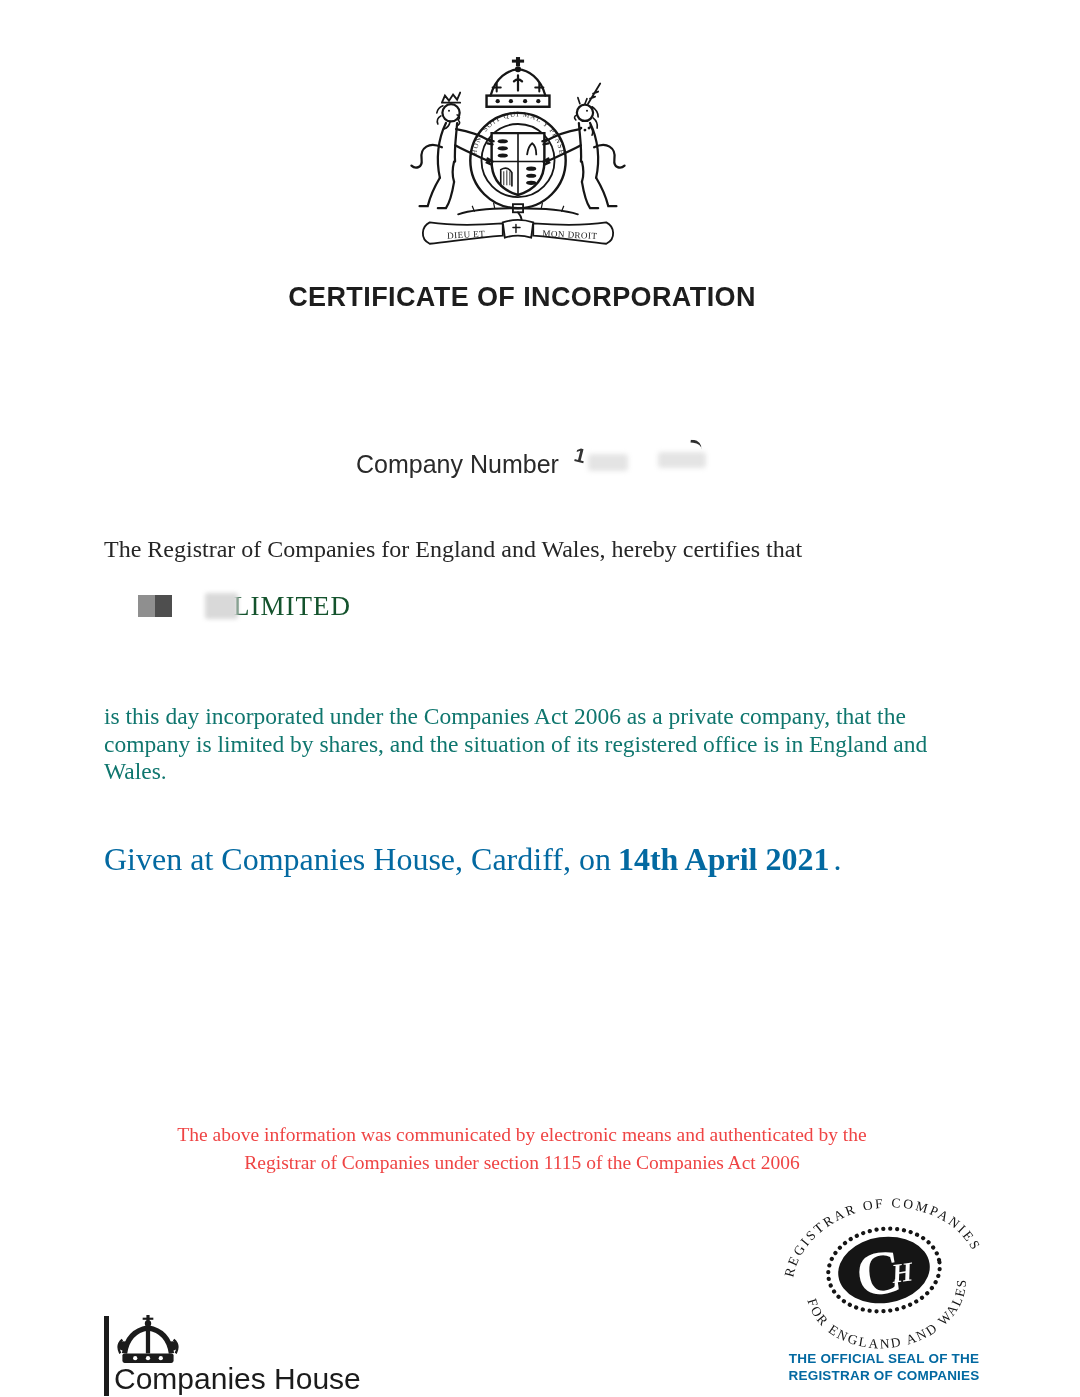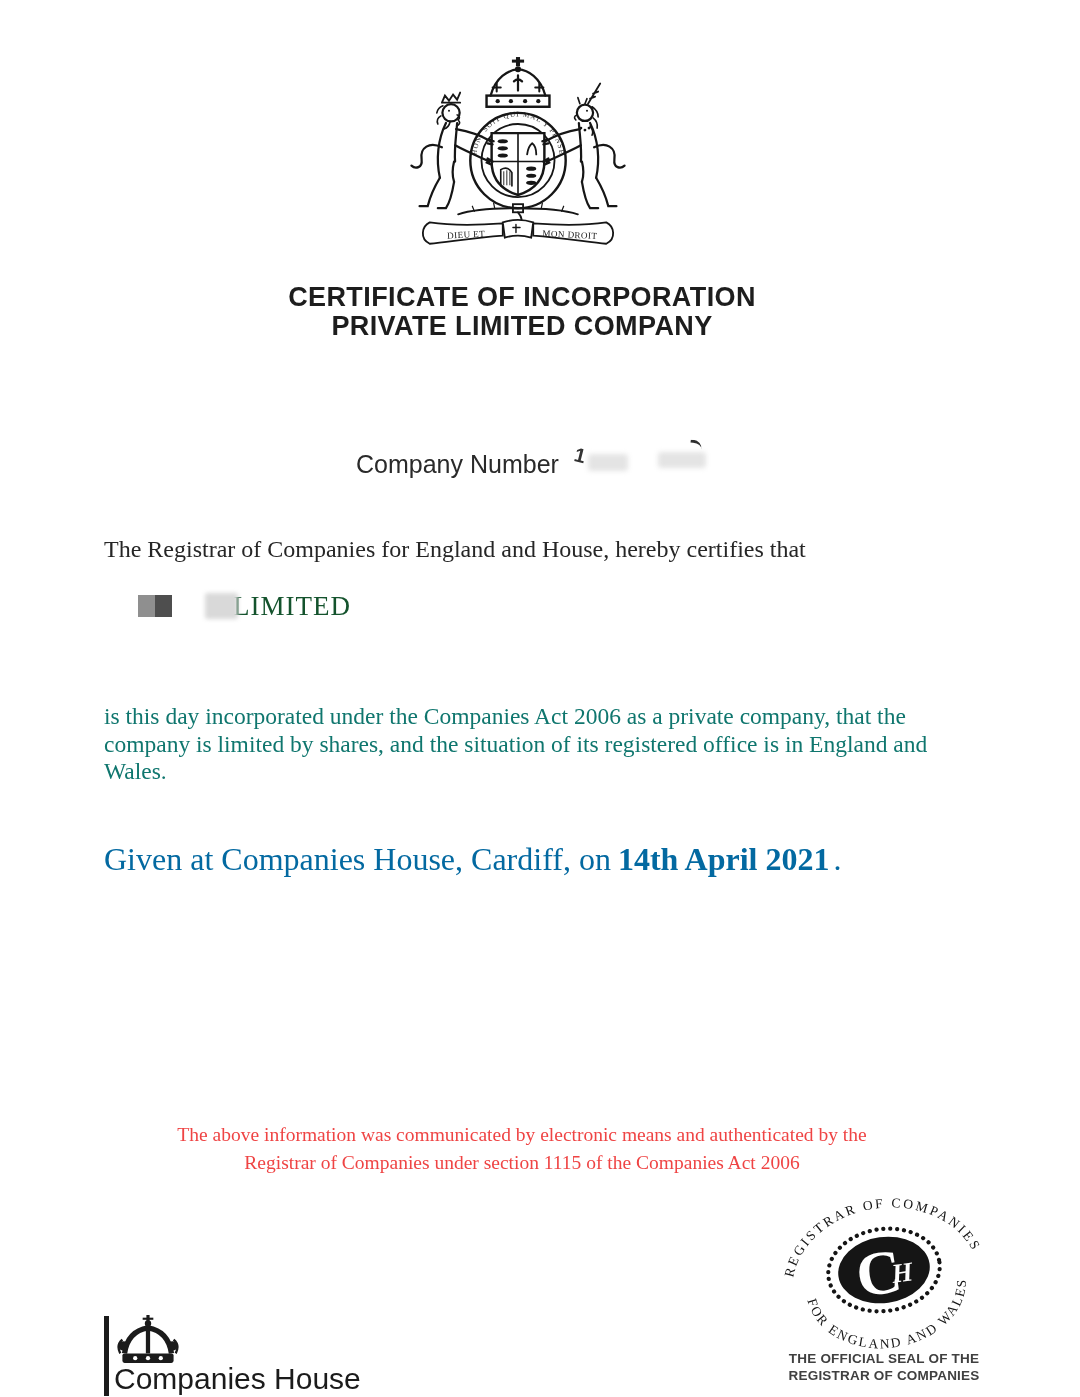--- a/index.html
+++ b/index.html
@@ -47,21 +47,21 @@
   .given-date { font-weight:bold; margin-left:7px; }
   .given-suffix { margin-left:4px; }
   .auth-block { position:absolute; left:0; top:1121px; width:1044px; text-align:center;
     font-size:19.5px; line-height:27.5px; color:#ef4444; }
 
   
   .seal { position:absolute; left:768px; top:1186px; width:232px; height:168px; }
   .seal svg { width:100%; height:100%; }
   .seal-caption { position:absolute; left:768px; top:1351px; width:232px; text-align:center;
     font-family:"Liberation Sans", sans-serif; font-weight:bold;
-    font-size:13.5px; line-height:16.5px; color:#404040; letter-spacing:0.2px; }
+    font-size:13.5px; line-height:16.5px; color:#0369a1; letter-spacing:0.2px; }
 
   
   .ch-bar { position:absolute; left:104px; top:1316px; width:5px; height:80px; background:#1b1b1b; }
   .ch-crown { position:absolute; left:116px; top:1315px; width:64px; height:50px; }
   .ch-label { position:absolute; left:114px; top:1362px;
     font-family:Liberation Sans, sans-serif; font-size:30px; color:#1b1b1b; }
 </style>
 </head>
 <body>
 
@@ -157,32 +157,31 @@
       <text font-family="Liberation Serif, serif" font-size="7" letter-spacing="1.1" fill="#161616">
         <textPath href="#garterRing" startOffset="50%" text-anchor="middle">HONI SOIT QUI MAL Y PENSE</textPath>
       </text>
       <text x="64" y="181" text-anchor="middle" transform="rotate(-3 64 181)" font-family="Liberation Serif, serif" font-size="9" letter-spacing="0.4" fill="#161616">DIEU ET</text>
       <text x="166" y="181" text-anchor="middle" transform="rotate(3 166 181)" font-family="Liberation Serif, serif" font-size="9" letter-spacing="0.4" fill="#161616">MON DROIT</text>
     </svg>
   </div>
 
   <div class="title">
     <div>CERTIFICATE OF INCORPORATION</div>
-    <div>PRIVATE LIMITED COMPANY</div>
   </div>
 
   <div class="company-number-row">
     <span>Company Number</span>
     <span class="cn-digit">1</span>
     <span class="cn-blur r1"></span>
     <span class="cn-blur r2"></span>
     <span class="cn-curl"></span>
   </div>
 
-  <div class="registrar-line">The Registrar of Companies for England and House, hereby certifies that</div>
+  <div class="registrar-line">The Registrar of Companies for England and Wales, hereby certifies that</div>
 
   <div class="company-name-row">
     <span class="nm-block1"></span>
     <span class="nm-block2"></span>
     <span class="nm-limited">LIMITED</span>
   </div>
 
   <div class="body-par">is this day incorporated under the Companies Act 2006 as a private company, that the company is limited by shares, and the situation of its registered office is in England and Wales.</div>
 
   <div class="given-line">

